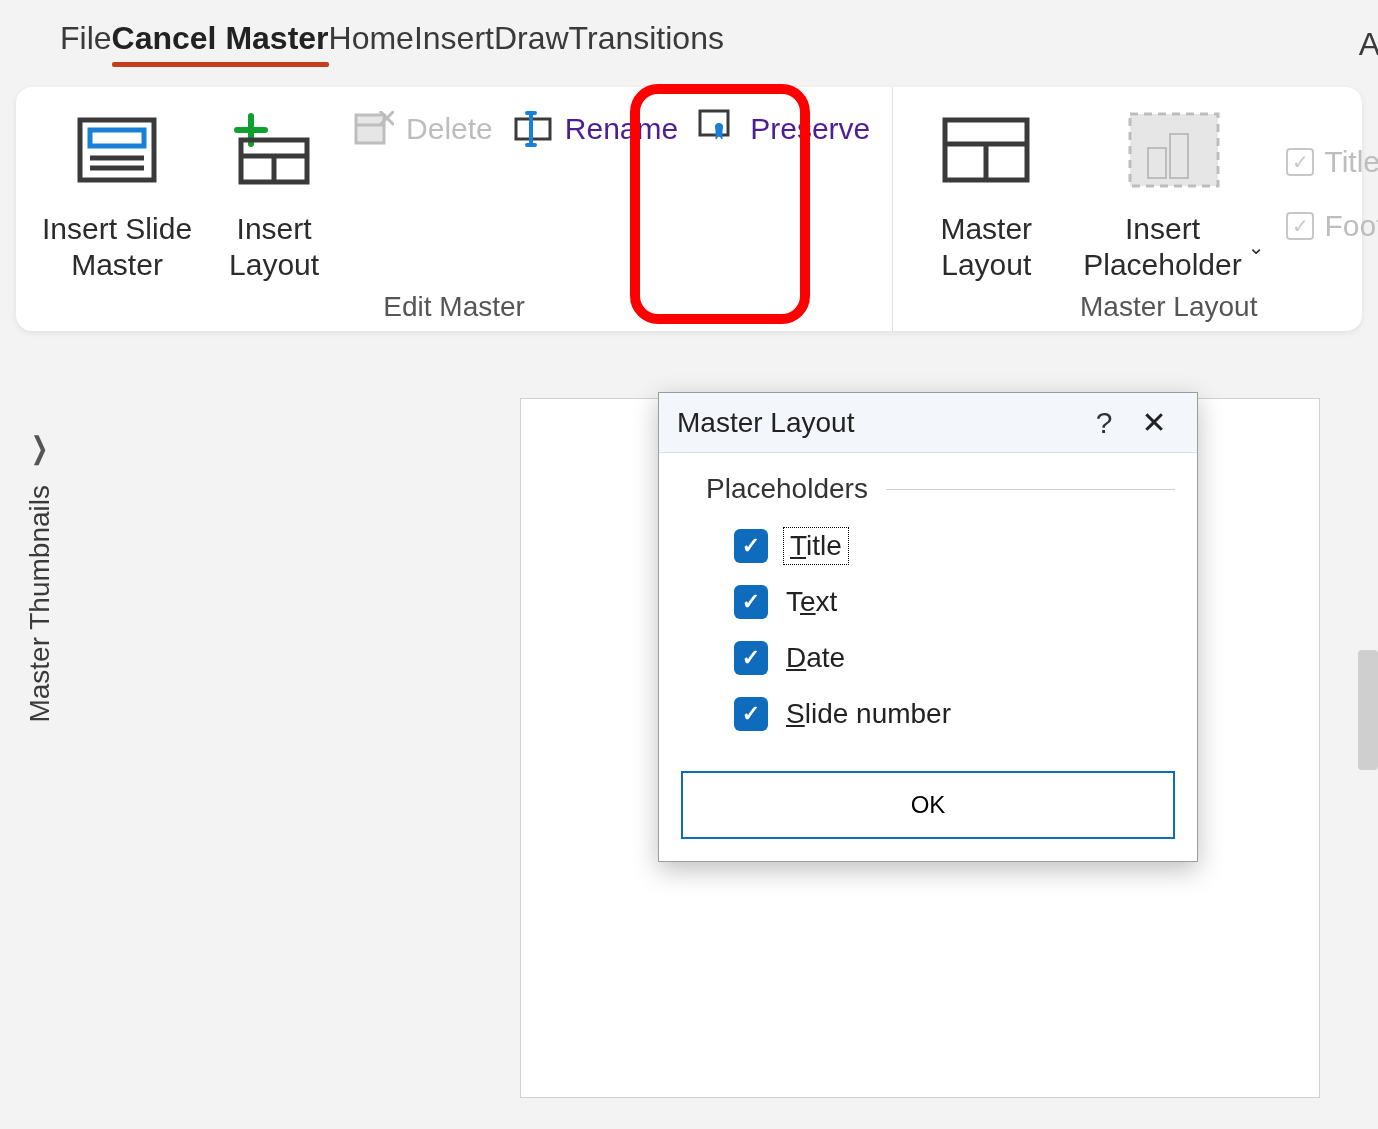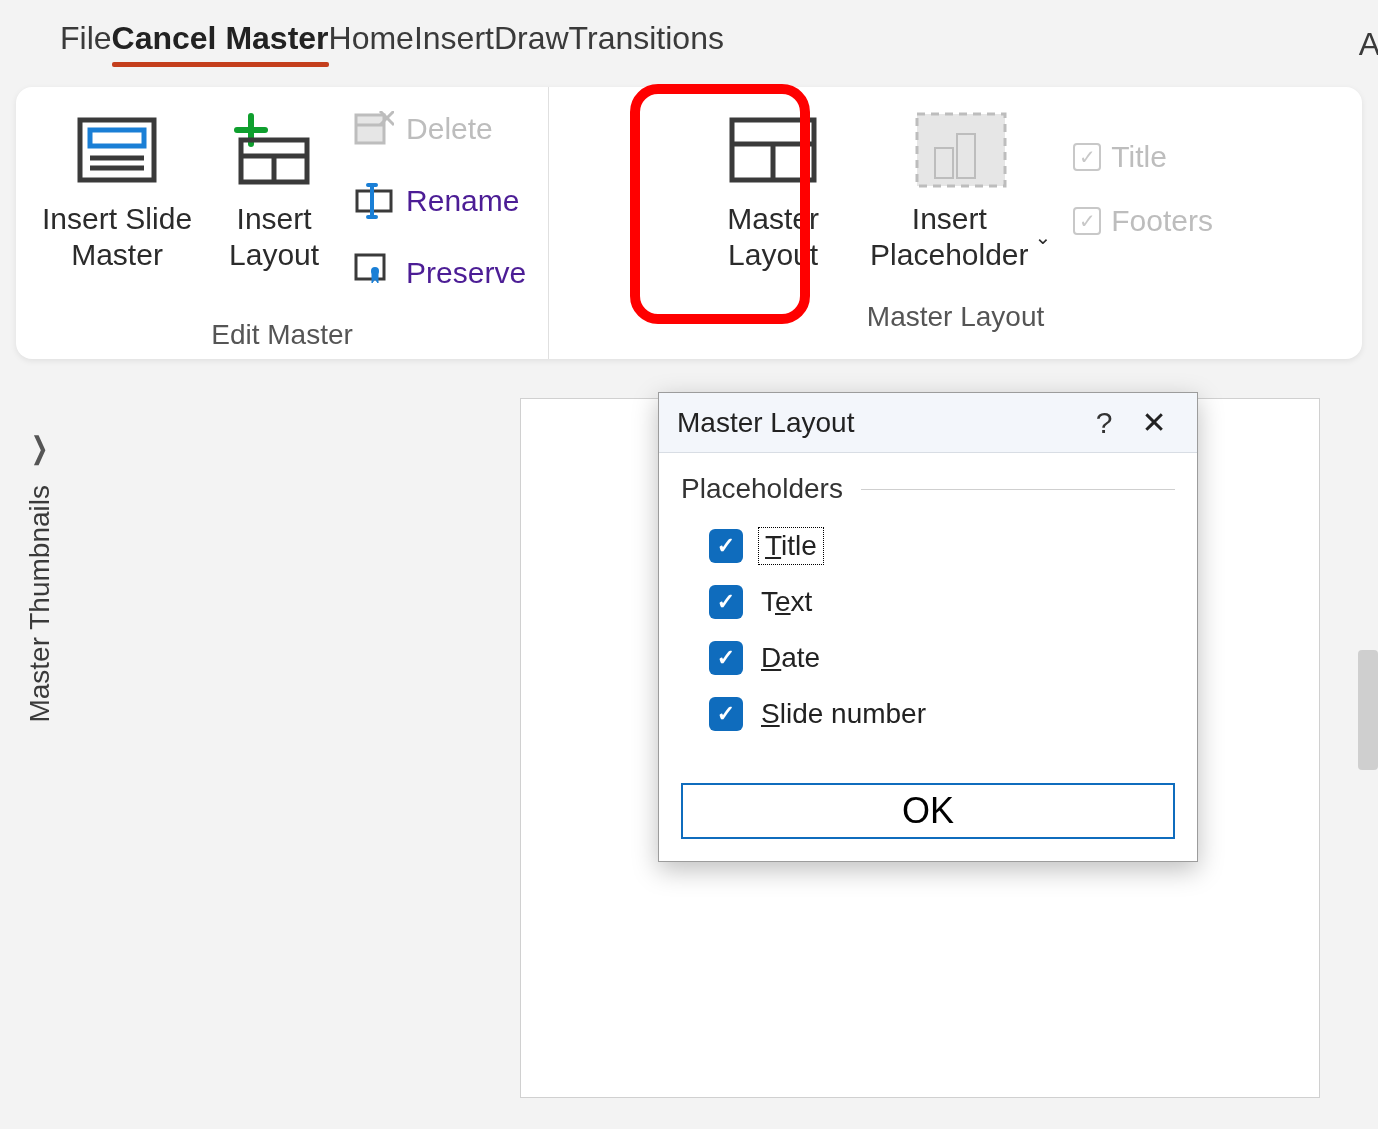--- a/index.html
+++ b/index.html
@@ -46,45 +46,45 @@
     flex-direction: column;
     align-items: center;
   }
   .group:last-child { border-right: none; }
   .group-row {
     display: flex;
     align-items: flex-start;
     gap: 14px;
   }
   .group-label {
-    margin-top: 22px;
+    margin-top: 2px;
     font-size: 28px;
     color: #555;
     text-align: right;
   }
 
   .big-btn {
     display: flex;
     flex-direction: column;
     align-items: center;
     justify-content: flex-start;
     padding: 6px 8px;
     min-width: 120px;
     cursor: pointer;
   }
   .big-btn .icon-box { height: 90px; display:flex; align-items:center; justify-content:center; }
-  .big-btn .label { font-size: 30px; color: #2b2b2b; text-align: center; line-height: 1.2; margin-top: 6px; white-space: pre; }
+  .big-btn .label { font-size: 30px; color: #2b2b2b; text-align: center; line-height: 1.2; margin-top: 16px; white-space: pre; }
 
   .disabled { color: #bdbdbd !important; }
   .disabled svg * { stroke: #bdbdbd !important; fill: #e6e6e6 !important; }
 
   .small-btns {
     display: flex;
-    flex-direction: column;
-    gap: 24px;
+    flex-direction: row;
+    gap: 10px;
     padding-top: 6px;
     justify-content: flex-end;
   }
   .small-btn {
     display: flex;
     align-items: center;
     gap: 10px;
     font-size: 30px;
     color: #4c1d95;
     cursor: pointer;
@@ -169,21 +169,21 @@
     align-items: center;
     padding: 12px 18px;
     background: #f3f6fb;
     border-bottom: 1px solid #d8dde4;
     font-size: 28px;
     color: #222;
   }
   .dialog .titlebar .t { flex: 1; }
   .dialog .titlebar .help { width: 50px; text-align:center; font-size: 30px; color:#333; cursor:pointer; }
   .dialog .titlebar .close { width: 50px; text-align:center; font-size: 30px; color:#222; cursor:pointer; }
-  .dialog .body { padding: 20px 22px 12px 22px; }
+  .dialog .body { padding: 20px 22px 12px 22px; margin-left: 25px; }
   .fieldset-label {
     font-size: 28px;
     color: #333;
     position: relative;
     padding-right: 10px;
     background: #fff;
     display: inline-block;
   }
   .fieldset-line {
     position: relative;
@@ -210,27 +210,26 @@
   .chk-item.focused .lbl { outline: 1px dotted #000; outline-offset: 2px; padding: 0 4px; }
 
   .dialog .btns {
     display: flex;
     gap: 28px;
     padding: 12px 22px 22px 22px;
     justify-content: flex-end;
   }
   .dlg-btn {
     flex: 1;
-    height: 56px;
-    font-size: 36px;
+    height: 68px;
+    font-size: 24px;
     display:flex; align-items:center; justify-content:center;
     border: 1px solid #bcbcbc;
     background: #fff;
     cursor: pointer;
-    margin-top: 12px;
   }
   .dlg-btn.primary { border: 2px solid #0f6cbd; }
   .crop-letter { font-size: 32px; color:#3a3a3a; position:absolute; right:-2px; top:26px; }
 
   
   .scroll-stub {
     position:absolute;
     right:0; top:650px;
     width:20px; height:120px;
     background:#cfcfcf;

